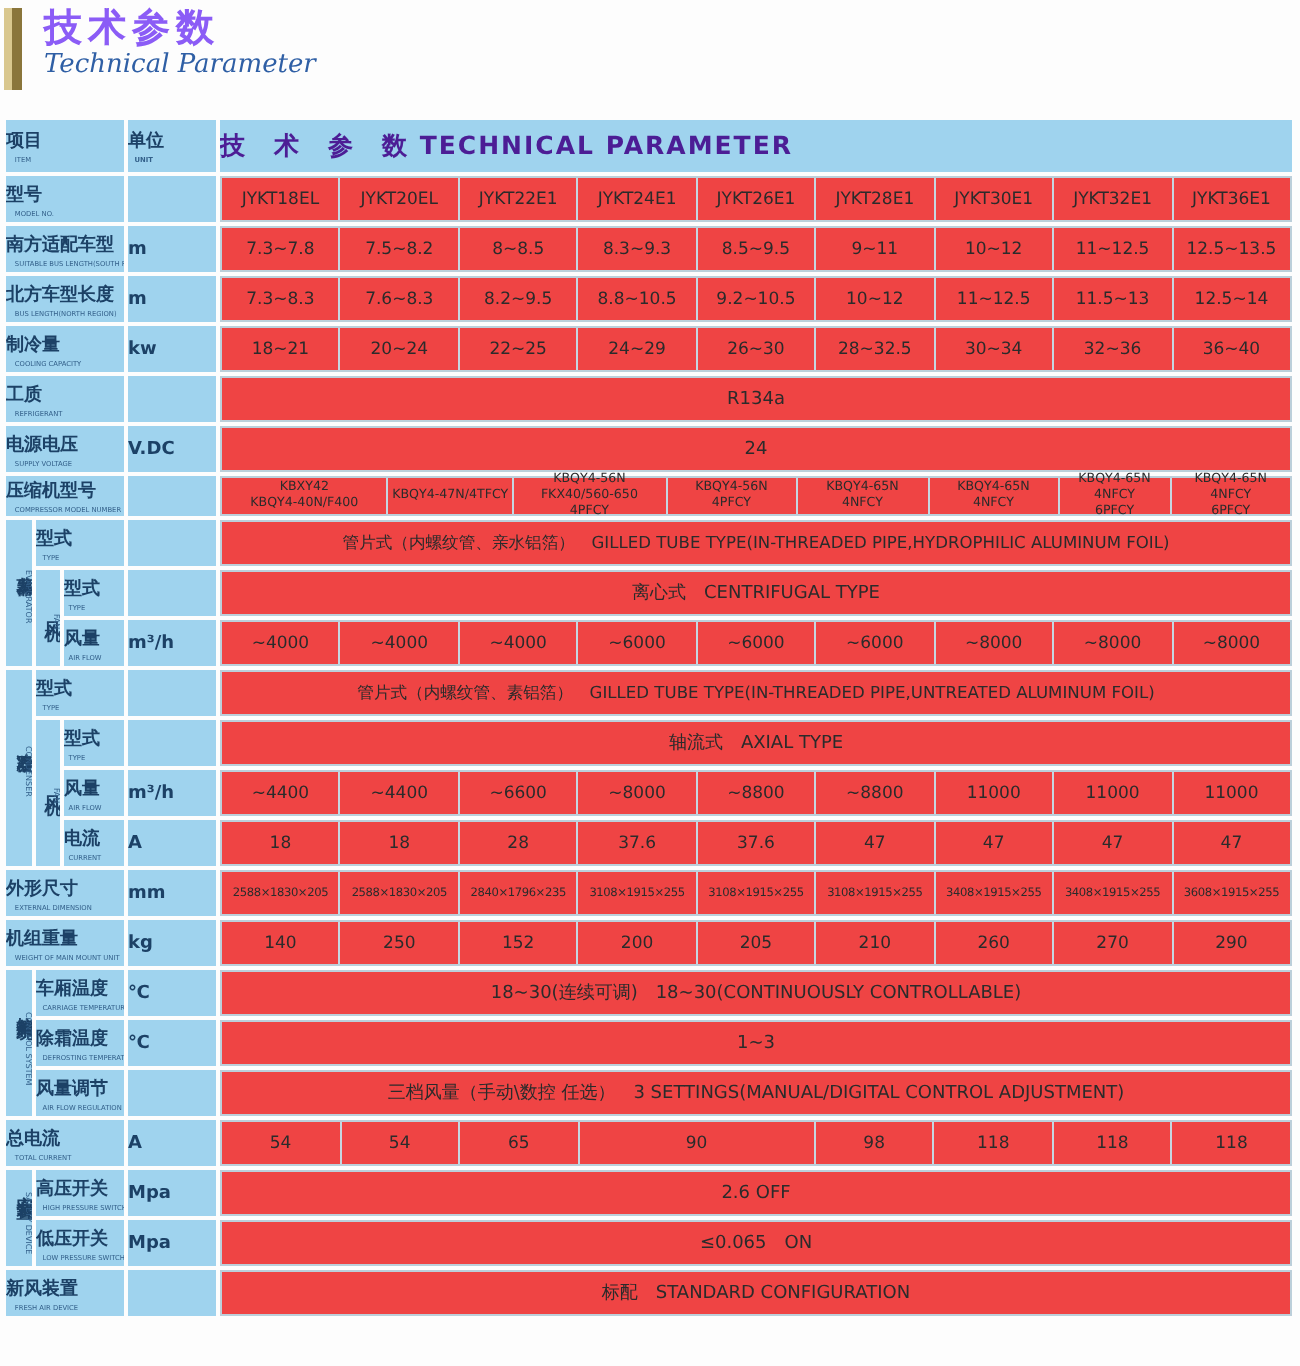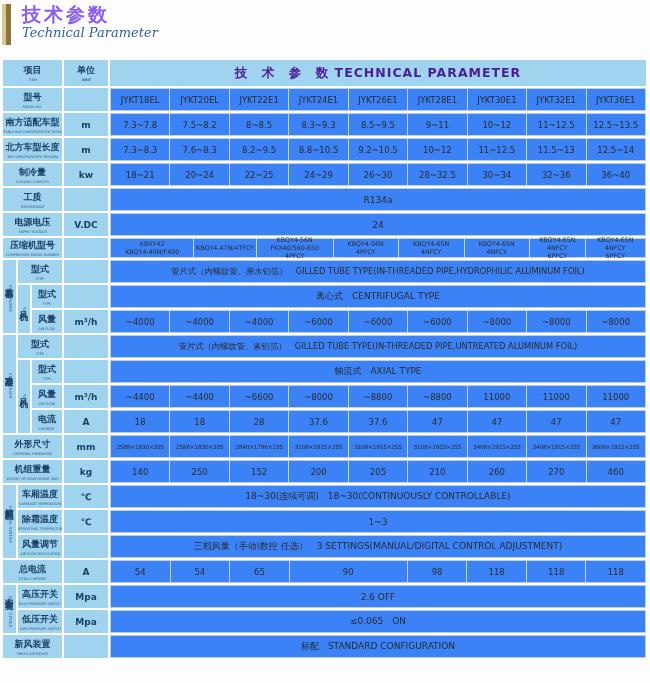--- a/index.html
+++ b/index.html
@@ -7,31 +7,31 @@
               font-family: "DejaVu Sans", "Liberation Sans", sans-serif; }
   .title-block { position: relative; padding: 4px 0 0 22px; height: 50px; }
   .gold-bar { position: absolute; left: 2px; top: 4px; width: 9px; height: 41px;
               background: linear-gradient(90deg,#d9c78e 0%,#d9c78e 42%,#8a753b 42%,#8a753b 100%); }
   .title-zh { font-size: 19px; font-weight: bold; color: #8b5cf6; letter-spacing: 3px; line-height: 1.1; }
   .title-en { font-size: 13px; color: #2f5fa5; font-family: "DejaVu Serif", "Liberation Serif", serif; font-style: italic; }
 
   .ttable { margin: 10px 4px 0 3px; }
   .trow { display: flex; height: 23px; margin-bottom: 2px; }
   .hh { height: 26px; } .hc { height: 20px; } 
-  .blue { background: #9fd3ee; display: flex; flex-direction: column; align-items: center;
+  .blue { background: #9fd3ee; display: flex; flex-direction: column; 
           justify-content: center; color: #1c4166; overflow: hidden; }
   .lbl  { width: 59px; margin-right: 2px; }
   .sec-lbl { width: 44px; margin-right: 2px; }
   .sub-lbl { width: 30px; margin-right: 2px; }
   .unit { width: 44px; margin-right: 2px; font-size: 9px; font-weight: bold; color: #1c4166; }
   .zh { font-size: 9px; font-weight: bold; white-space: nowrap; }
   .en-sub { font-size: 4px; color: #33608a; white-space: nowrap; transform: scale(0.85); }
   .param-hdr { flex: 1; font-size: 12.5px; font-weight: bold; color: #4c1d95; letter-spacing: 1px; }
 
-  .vals { flex: 1; display: flex; background: #3b82f6; border: 1px solid #bccfda; }
+  .vals { flex: 1; display: flex; background: #ef4444; border: 1px solid #bccfda; }
   .vcell { flex: 1; display: flex; align-items: center; justify-content: center;
            font-size: 8.5px; color: #2b2b2b; border-left: 1px solid #c6d6e0; }
   .vals > .vcell:first-child, .vals > .ccell:first-child { border-left: none; }
   .vspan { flex: 1; display: flex; align-items: center; justify-content: center;
            font-size: 9px; color: #2b2b2b; text-align: center; }
   .ccell { display: flex; align-items: center; justify-content: center; text-align: center;
            font-size: 6.3px; line-height: 1.25; color: #2b2b2b; white-space: pre-line;
            border-left: 1px solid #c6d6e0; }
   .dims .vcell { font-size: 5.8px; letter-spacing: -0.2px; }
   .mdl .vcell { font-size: 8.5px; font-weight: 500; }
@@ -360,21 +360,21 @@
       <div class="vals">
 
       <div class="vcell">140</div>
           <div class="vcell">250</div>
           <div class="vcell">152</div>
           <div class="vcell">200</div>
           <div class="vcell">205</div>
           <div class="vcell">210</div>
           <div class="vcell">260</div>
           <div class="vcell">270</div>
-          <div class="vcell">460</div>
+          <div class="vcell">290</div>
         </div>
     </div>
 
     <div class="section">
       <div class="blue strip">
         <span class="vzh">控制系统</span>
         <span class="ven">CONTROL SYSTEM</span>
       </div>
       <div class="sec-rows">
         <div class="trow">

